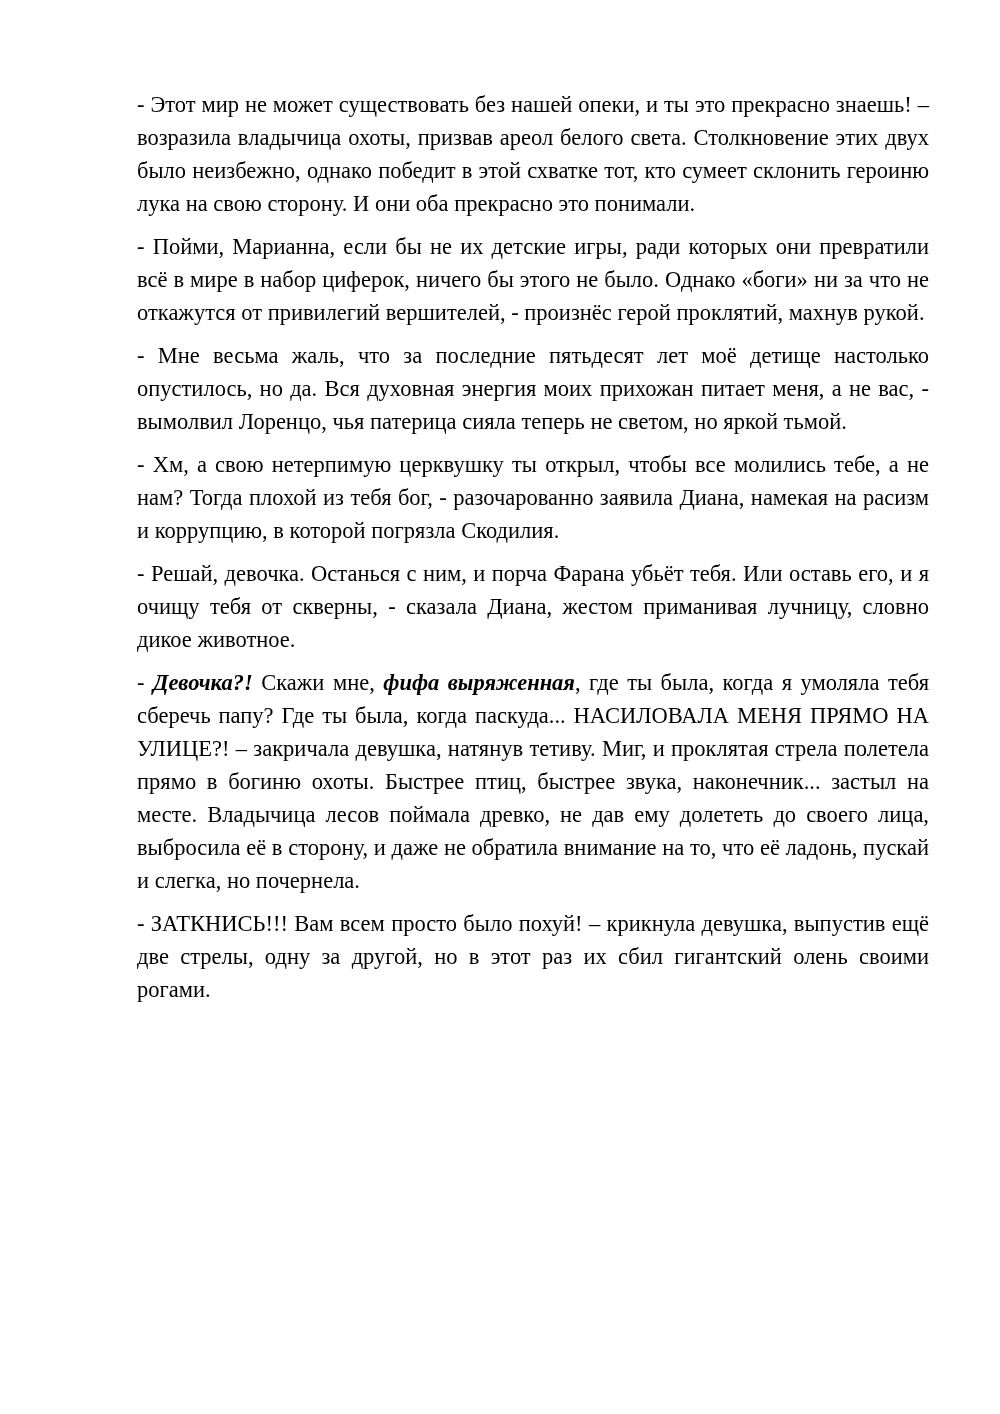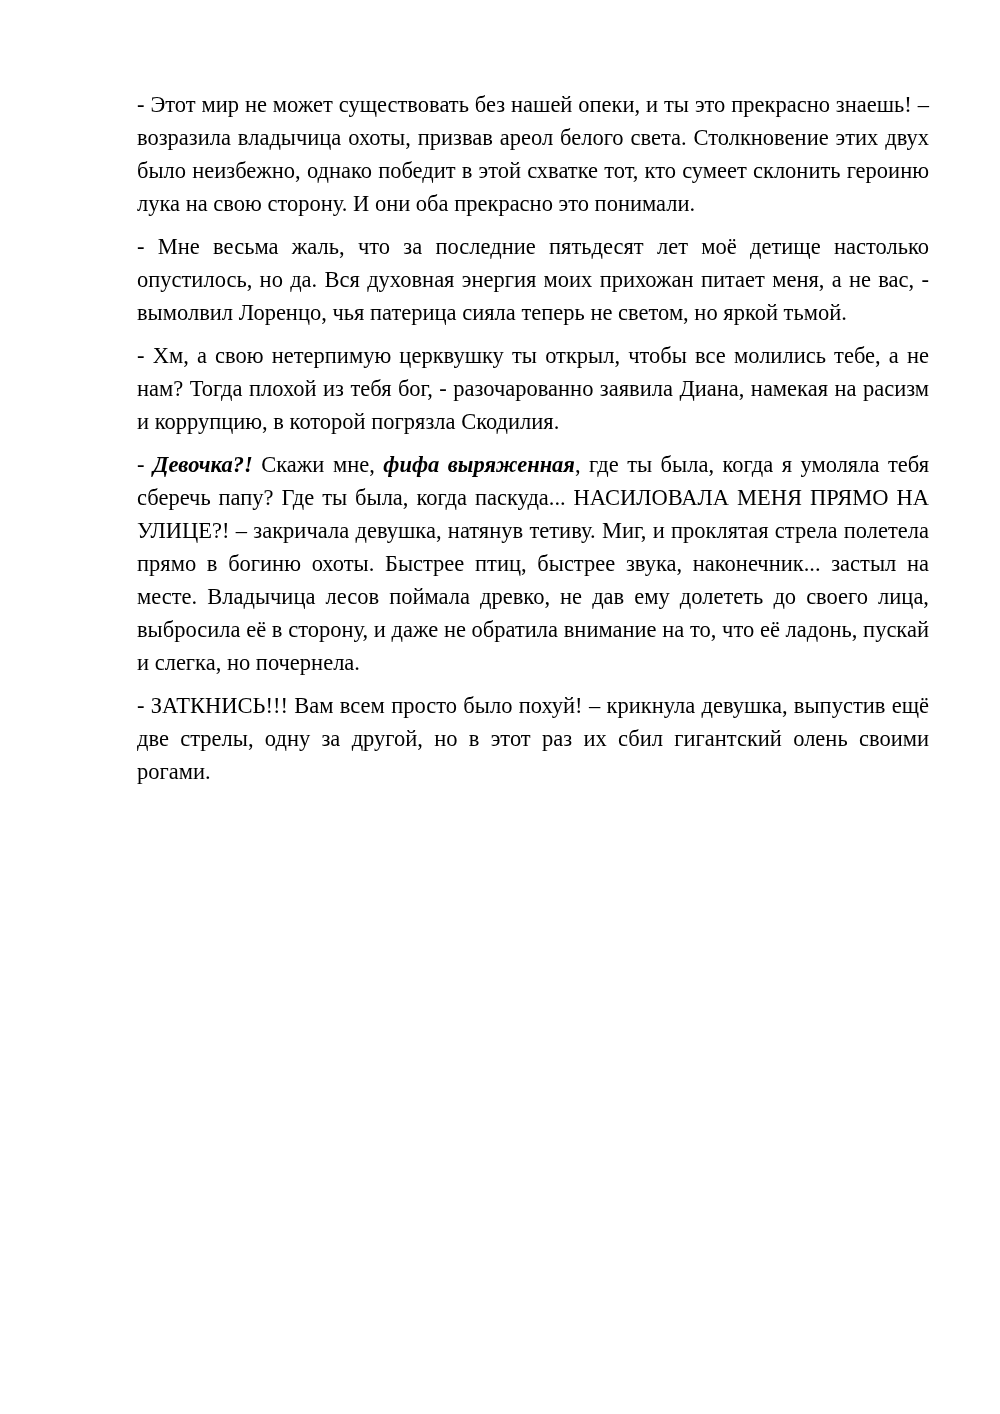--- a/index.html
+++ b/index.html
@@ -42,19 +42,21 @@
     font-size: 21px;
     color: #c2410c;
   }
 </style>
 </head>
 <body>
 
 <div class="page">
   <div class="text-block">
       <p class="para"><span>- Этот мир не может существовать без нашей опеки, и ты это прекрасно знаешь! – возразила владычица охоты, призвав ареол белого света. Столкновение этих двух было неизбежно, однако победит в этой схватке тот, кто сумеет склонить героиню лука на свою сторону. И они оба прекрасно это понимали.</span></p>
+      <p class="para"><span>- Пойми, Марианна, если бы не их детские игры, ради которых они превратили всё в мире в набор циферок, ничего бы этого не было. Однако «боги» ни за что не откажутся от привилегий вершителей, - произнёс герой проклятий, махнув рукой.</span></p>
       <p class="para"><span>- Мне весьма жаль, что за последние пятьдесят лет моё детище настолько опустилось, но да. Вся духовная энергия моих прихожан питает меня, а не вас, - вымолвил Лоренцо, чья патерица сияла теперь не светом, но яркой тьмой.</span></p>
       <p class="para"><span>- Хм, а свою нетерпимую церквушку ты открыл, чтобы все молились тебе, а не нам? Тогда плохой из тебя бог, - разочарованно заявила Диана, намекая на расизм и коррупцию, в которой погрязла Скодилия.</span></p>
+      <p class="para"><span>- Решай, девочка. Останься с ним, и порча Фарана убьёт тебя. Или оставь его, и я очищу тебя от скверны, - сказала Диана, жестом приманивая лучницу, словно дикое животное.</span></p>
       <p class="para"><span>- </span><span class="bi">Девочка?!</span><span> Скажи мне, </span><span class="bi">фифа выряженная</span><span>, где ты была, когда я умоляла тебя сберечь папу? Где ты была, когда паскуда... НАСИЛОВАЛА МЕНЯ ПРЯМО НА УЛИЦЕ?! – закричала девушка, натянув тетиву. Миг, и проклятая стрела полетела прямо в богиню охоты. Быстрее птиц, быстрее звука, наконечник... застыл на месте. Владычица лесов поймала древко, не дав ему долететь до своего лица, выбросила её в сторону, и даже не обратила внимание на то, что её ладонь, пускай и слегка, но почернела.</span></p>
       <p class="para"><span>- ЗАТКНИСЬ!!! Вам всем просто было похуй! – крикнула девушка, выпустив ещё две стрелы, одну за другой, но в этот раз их сбил гигантский олень своими рогами.</span></p>
     </div>
   <div class="page-number">145</div>
 </div>
 
 </body></html>

